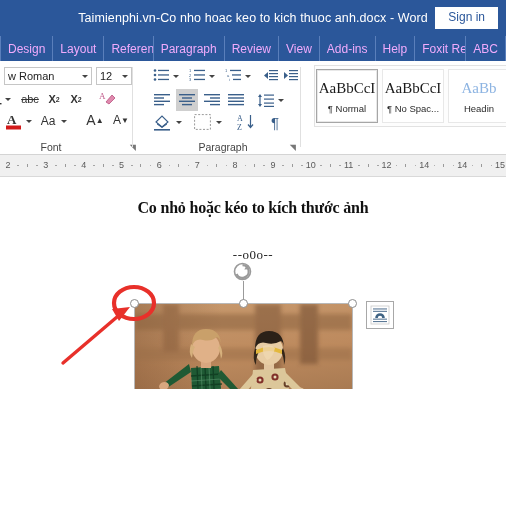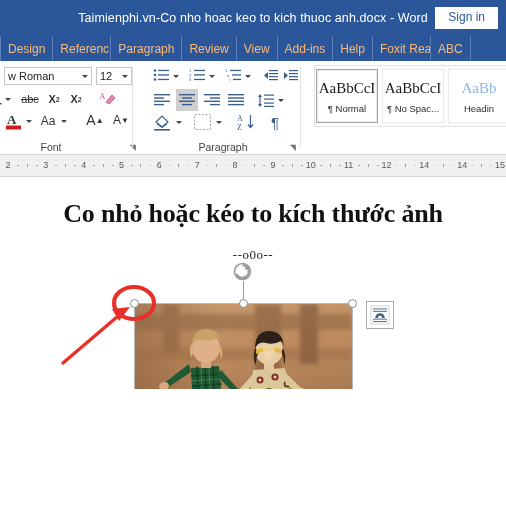--- a/index.html
+++ b/index.html
@@ -29,21 +29,21 @@
     line-height: 13px;
   }
 
   
   .tabbar {
     position: absolute; top: 36px; left: 0; width: 506px; height: 25px;
     background: #2b579a; display: flex; align-items: stretch;
     overflow: hidden;
   }
   .tab {
-    color: #fdba74; font-size: 12px; display: flex; align-items: center;
+    color: #f0abfc; font-size: 12px; display: flex; align-items: center;
     padding: 0 7px; white-space: nowrap; cursor: pointer;
     border-right: 1px solid #5a7fbb; position: relative;
   }
   .tab:first-child { border-left: 1px solid #5a7fbb; }
   .tab.truncated { max-width: 58px; overflow: hidden; }
   .tab.active { background: #1e4585; }
 
   
   .ribbon {
     position: absolute; top: 61px; left: 0; width: 506px; height: 94px;
@@ -123,21 +123,21 @@
   .rd { position: absolute; top: 10px; width: 1.5px; height: 1.5px; background: #9a9a9a; border-radius: 50%; }
 
   
   .doc {
     position: absolute; top: 177px; left: 0; width: 506px; height: 328px;
     background: #ffffff;
   }
   .doc-title {
     position: absolute; top: 22px; left: 0; width: 506px; text-align: center;
     font-family: "Liberation Serif", serif; font-weight: bold;
-    font-size: 26px; color: #111111; letter-spacing: -0.2px;
+    font-size: 16px; color: #111111; letter-spacing: -0.2px;
   }
   .doc-sub {
     position: absolute; top: 50px; left: 0; width: 506px; text-align: center;
     font-family: "Liberation Serif", serif; font-weight: bold;
     font-size: 14px; color: #d21a1a;
   }
   .doc-o0o {
     position: absolute; top: 70px; left: 0; width: 506px; text-align: center;
     font-family: "Liberation Serif", serif; font-size: 13px; color: #222;
     letter-spacing: .5px;
@@ -174,20 +174,21 @@
 
 <div id="app">
 
   <div class="titlebar">
     <div class="title-text">Taimienphi.vn-Co nho hoac keo to kich thuoc anh.docx  -  Word</div>
     <div class="signin-btn">Sign in</div>
   </div>
 
   <div class="tabbar">
     <div class="tab">Design</div>
+    <div class="tab">Layout</div>
     <div class="tab truncated">Referenc</div>
     <div class="tab">Paragraph</div>
     <div class="tab">Review</div>
     <div class="tab">View</div>
     <div class="tab">Add-ins</div>
     <div class="tab">Help</div>
     <div class="tab truncated">Foxit Rea</div>
     <div class="tab">ABC</div>
   </div>
 

